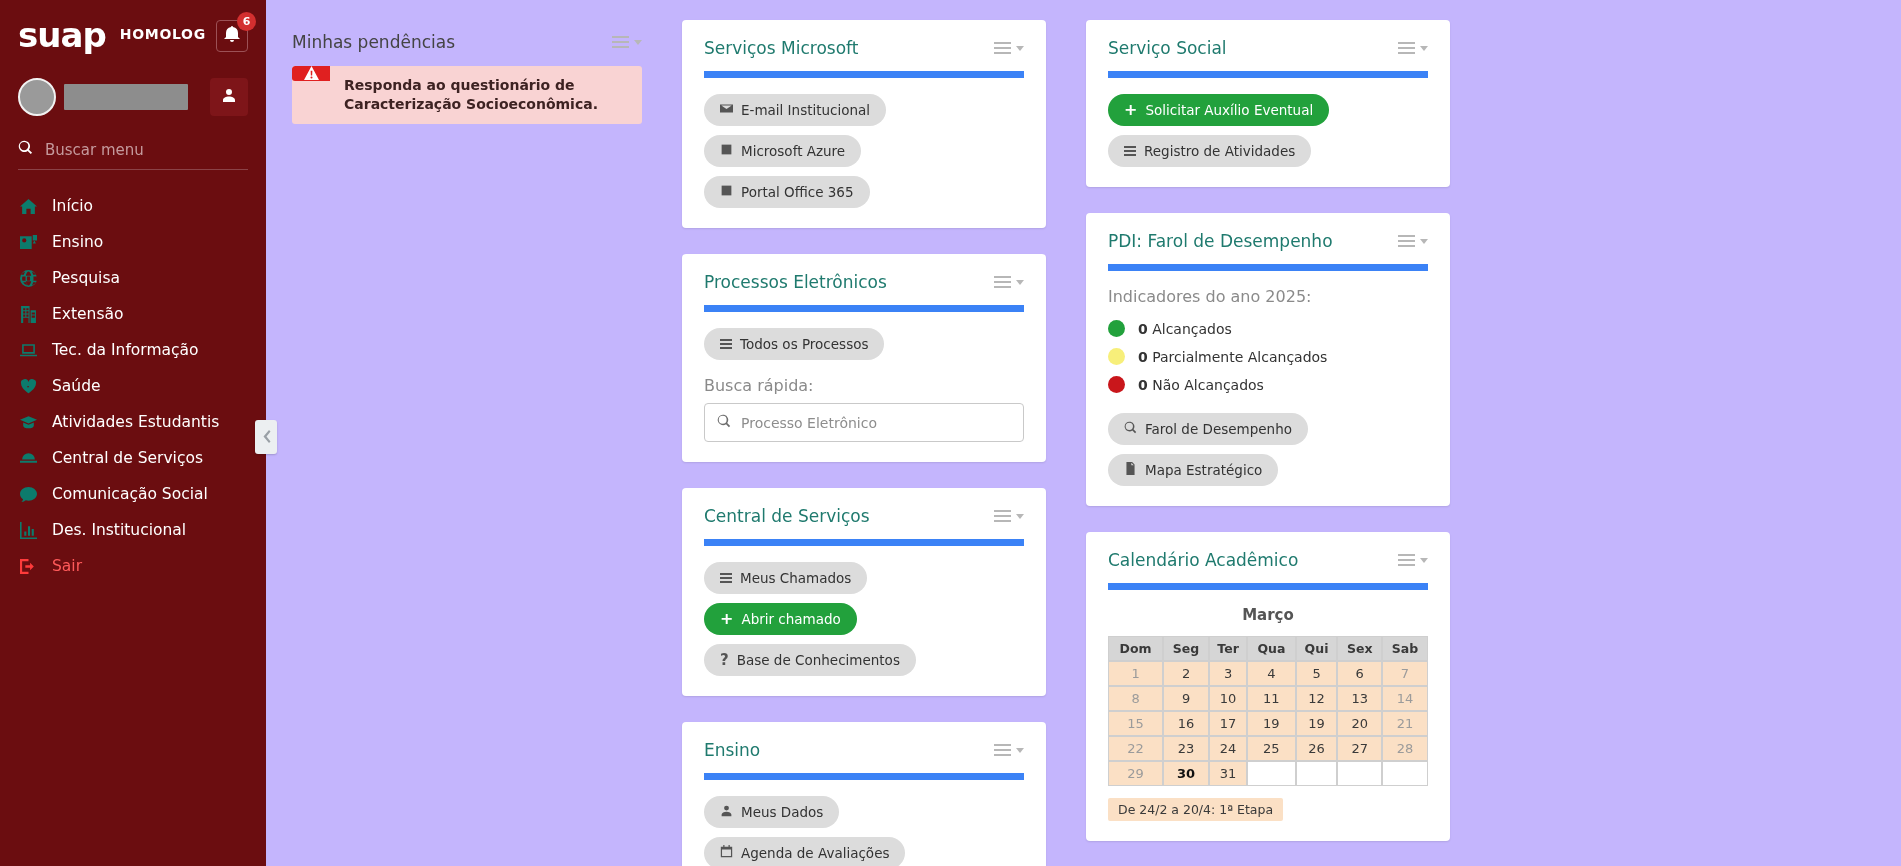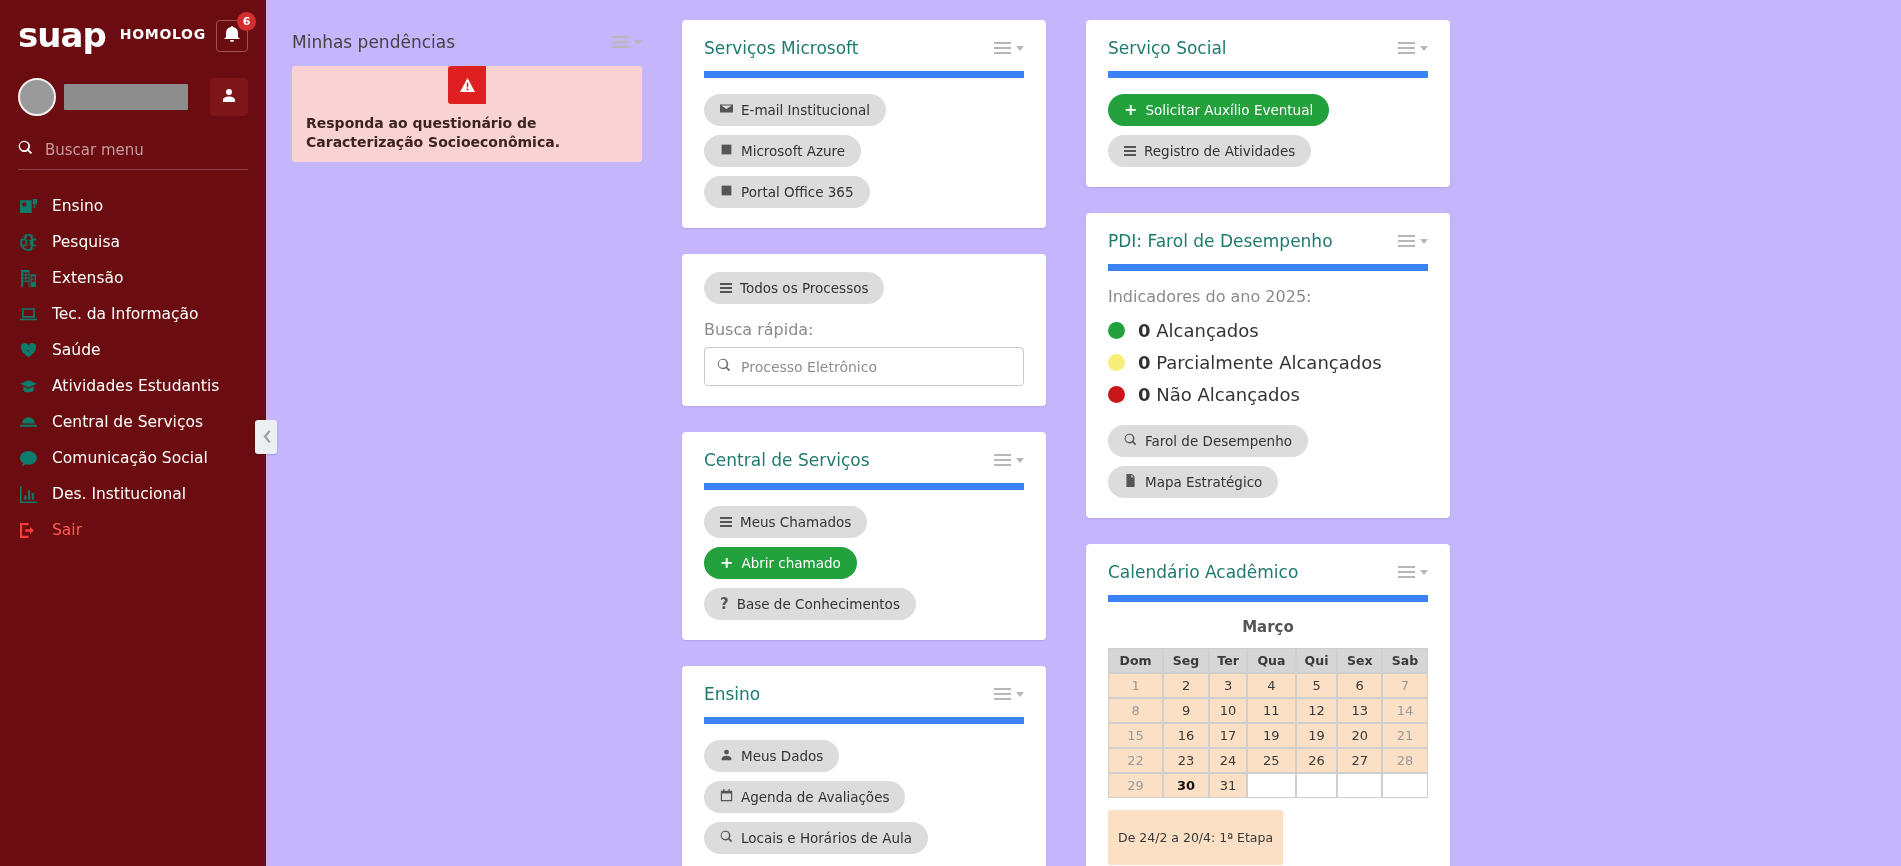--- a/index.html
+++ b/index.html
@@ -119,23 +119,22 @@
   }
   .pend-menu { margin-left: auto; display: flex; align-items: center; gap: 5px; }
 
   .hamb { display: inline-flex; flex-direction: column; gap: 3px; }
   .hamb i { display:block; width: 17px; height: 2px; background: #b7b7b7; }
   .caret { width: 0; height: 0; border-left: 4px solid transparent;
            border-right: 4px solid transparent; border-top: 5px solid #b7b7b7; }
 
   .pend-alert {
     background: #f9d3d3; border-radius: 3px;
-    display: flex; align-items: center; overflow: hidden;
+    display: flex; align-items: flex-start; overflow: hidden;
     min-height: 52px;
-    flex-direction: column;
   }
   .pend-alert-icon {
     background: #e02020; width: 38px; flex: 0 0 38px;
     display: flex; align-items: center; justify-content: center;
     border-radius: 3px 0 0 3px;
   }
   .pend-alert-icon svg { width: 15px; height: 15px; fill: #fff; }
   .pend-alert-text {
     padding: 10px 14px; font-size: 14px; line-height: 1.35;
     color: #3d2222; font-weight: 700;
@@ -179,41 +178,41 @@
     padding: 9px 12px; background: #fff;
   }
   .search-box svg { width: 14px; height: 14px; fill: #6d6d6d; flex:0 0 14px; }
   .search-box input {
     border: none; outline: none; font-size: 14px; color: #555; width: 100%;
     font-family: "DejaVu Sans", "Liberation Sans", sans-serif;
   }
   .search-box input::placeholder { color: #8d8d8d; }
 
   .pdi-sub { font-size: 16px; color: #8a8a8a; margin-bottom: 14px; }
-  .pdi-line { display: flex; align-items: center; gap: 13px; margin-bottom: 11px; font-size: 18px; color:#333; }
+  .pdi-line { display: flex; align-items: center; gap: 13px; margin-bottom: 11px; font-size: 14px; color:#333; }
   .dot { width: 17px; height: 17px; border-radius: 50%; flex: 0 0 17px; }
   .pdi-line b { font-weight: 700; }
   .pdi-actions { margin-top: 20px; }
 
   .cal-month { text-align: center; font-size: 15px; font-weight: 700; color: #555; margin-bottom: 12px; }
   table.cal { width: 100%; border-collapse: separate; border-spacing: 0; font-size: 13px; }
   table.cal th {
     background: #d6d6d6; color: #3a3a3a; font-weight: 700;
     border: 1px solid #cfcfcf; padding: 4px 0; text-align: center; font-size: 12.5px;
   }
   table.cal td {
     border: 1px solid #cfcfcf; text-align: center; padding: 4px 0;
     background: #fbe0c5; color: #3a3a3a;
   }
   table.cal td.we { color: #9b9b9b; }
   table.cal td.today { font-weight: 700; color: #111; }
   table.cal td.empty { background: #ffffff; }
   .cal-legend {
     margin-top: 12px; background: #fbe0c5; color:#3a3a3a;
-    font-size: 12.5px; padding: 20px 10px; display: inline-block; border-radius: 2px;
+    font-size: 12.5px; padding: 4px 10px; display: inline-block; border-radius: 2px;
   }
 </style>
 </head>
 <body>
 
 <div class="app">
 
   <aside class="sidebar">
 
     <div class="brand-row">
@@ -245,20 +244,28 @@
       <span>
         <svg viewBox="0 0 16 16">
             <path d="M11.7 10.3a6 6 0 1 0-1.4 1.4l3.3 3.3 1.4-1.4-3.3-3.3zM6.5 11a4.5 4.5 0 1 1 0-9 4.5 4.5 0 0 1 0 9z"></path>
           </svg>
       </span>
       <input type="text" placeholder="Buscar menu" style="">
     </div>
 
     <nav class="menu">
 
+      <a class="menu-item">
+        <span class="menu-icon">
+          <svg viewBox="0 0 16 16">
+              <path d="M8 1 0 8h2v7h4V10h4v5h4V8h2L8 1z"></path>
+            </svg>
+        </span>
+        <span>Início</span>
+      </a>
 
       <a class="menu-item">
         <span class="menu-icon">
           <svg viewBox="0 0 16 16">
               <path d="M0 2h11v12H0V2zm4 2a2 2 0 1 0 0 4 2 2 0 0 0 0-4zm-3 8c0-2 2-3 3-3s3 1 3 3H1zM12 1h4v5h-4V1zm1.2 5.6L12 9h3l-1.2-2.4z"></path>
             </svg>
         </span>
         <span>Ensino</span>
       </a>
 
@@ -412,20 +419,31 @@
           <button class="pill">
             <span><svg viewBox="0 0 16 16">
                   <rect x="2" y="2" width="12" height="12"></rect>
                 </svg></span>
             <span>Portal Office 365</span>
           </button>
         </div>
       </div>
 
       <div class="card">
+        <div class="card-head">
+          <span class="card-title">Processos Eletrônicos</span>
+          <span class="card-menu">
+            <span class="hamb">
+                <i></i>
+                <i></i>
+                <i></i>
+              </span>
+            <span class="caret"></span>
+          </span>
+        </div>
         <div class="btn-row">
           <button class="pill">
             <span class="ham-ico">
                 <i></i>
                 <i></i>
                 <i></i>
               </span>
             <span>Todos os Processos</span>
           </button>
         </div>

